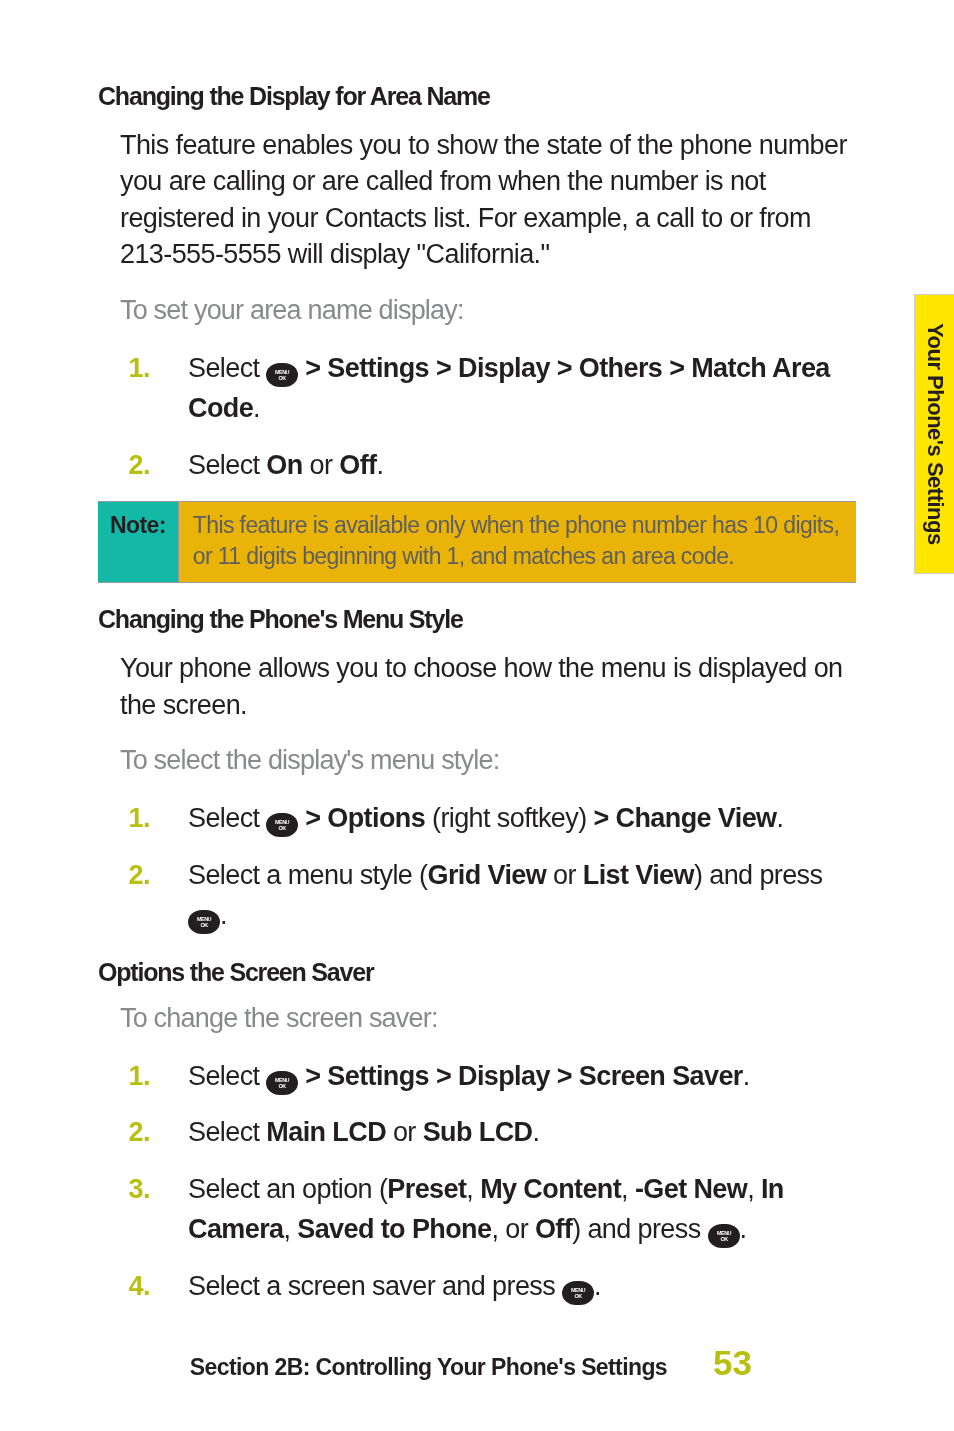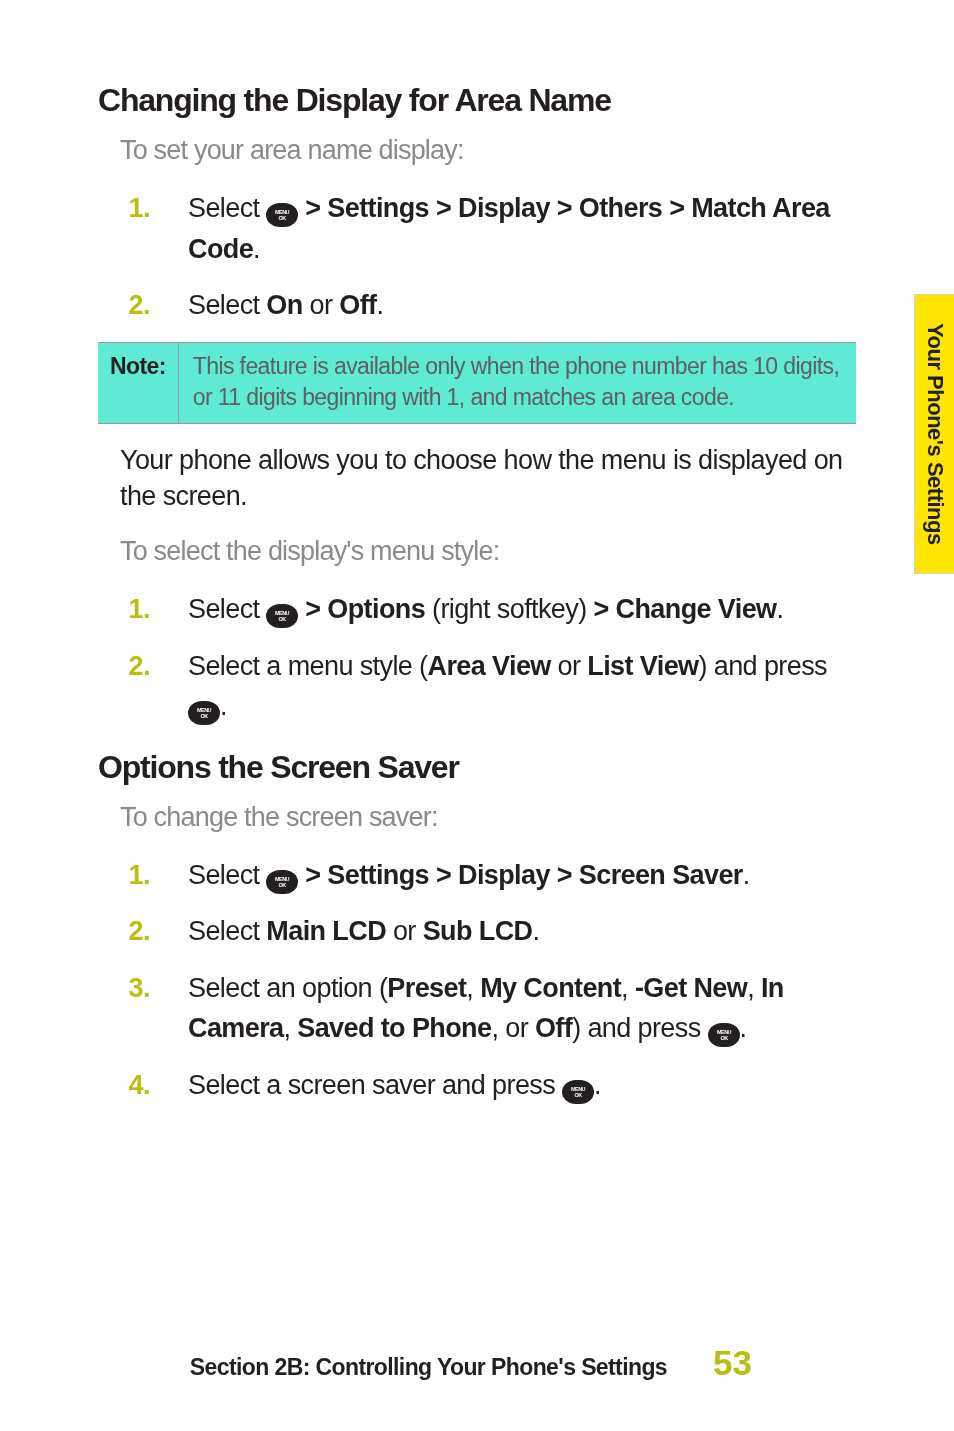--- a/index.html
+++ b/index.html
@@ -19,21 +19,21 @@
     justify-content: center;
   }
   .side-tab span {
     writing-mode: vertical-rl;
     font-weight: 700;
     font-size: 22px;
     letter-spacing: -0.5px;
     color: #231f20;
   }
   h2 {
-    font-size: 32px;
+    font-size: 25px;
     font-weight: 800;
     letter-spacing: -1.2px;
     margin-top: 22px;
     margin-bottom: 16px;
   }
   p.body {
     font-size: 27px;
     line-height: 1.35;
     letter-spacing: -0.6px;
     margin: 0 0 22px 22px;
@@ -82,30 +82,30 @@
   .note-box {
     display: flex;
     margin: 4px 0 18px 0;
     border-top: 1px solid #989a9c;
     border-bottom: 1px solid #989a9c;
     font-size: 23px;
     letter-spacing: -0.6px;
     line-height: 1.35;
   }
   .note-label {
-    background: #5eead4;
+    background: #14b8a6;
     font-weight: 800;
     color: #231f20;
     padding: 8px 12px;
     border-right: 1px solid #989a9c;
     display: flex;
     align-items: flex-start;
   }
   .note-body {
-    background: #5eead4;
+    background: #eab308;
     color: #5d5f61;
     padding: 8px 14px 10px 14px;
     flex: 1;
   }
 
   .footer {
     position: absolute;
     bottom: 48px;
     left: 0;
     width: 852px;
@@ -121,20 +121,21 @@
 </head>
 <body>
 
 <div class="page">
 
   <div class="side-tab">
     <span>Your Phone's Settings</span>
   </div>
 
   <h2>Changing the Display for Area Name</h2>
+  <p class="body">This feature enables you to show the state of the phone number you are calling or are called from when the number is not registered in your Contacts list. For example, a call to or from 213-555-5555 will display "California."</p>
   <p class="lead">To set your area name display:</p>
   <ol class="steps">
     <li>
       <span class="num">1.</span>
       <span class="step-text">
         <span>Select </span><span class="menu-icon">
             <svg width="22" height="14" viewBox="0 0 22 14">
               <text x="11" y="6" text-anchor="middle" font-size="5.5" font-weight="700" fill="#fff" font-family="Arial">MENU</text>
               <text x="11" y="12" text-anchor="middle" font-size="5.5" font-weight="700" fill="#fff" font-family="Arial">OK</text>
             </svg>
@@ -147,38 +148,39 @@
         <span>Select </span><span class="bold">On</span><span> or </span><span class="bold">Off</span><span>.</span>
       </span>
     </li>
   </ol>
 
   <div class="note-box">
     <div class="note-label">Note:</div>
     <div class="note-body">This feature is available only when the phone number has 10 digits, or 11 digits beginning with 1, and matches an area code.</div>
   </div>
 
+  <h2>Changing the Phone's Menu Style</h2>
   <p class="body">Your phone allows you to choose how the menu is displayed on the screen.</p>
   <p class="lead">To select the display's menu style:</p>
   <ol class="steps">
     <li>
       <span class="num">1.</span>
       <span class="step-text">
         <span>Select </span><span class="menu-icon">
             <svg width="22" height="14" viewBox="0 0 22 14">
               <text x="11" y="6" text-anchor="middle" font-size="5.5" font-weight="700" fill="#fff" font-family="Arial">MENU</text>
               <text x="11" y="12" text-anchor="middle" font-size="5.5" font-weight="700" fill="#fff" font-family="Arial">OK</text>
             </svg>
           </span><span class="bold"> &gt; Options</span><span> (right softkey) </span><span class="bold">&gt; Change View</span><span>.</span>
       </span>
     </li>
     <li>
       <span class="num">2.</span>
       <span class="step-text">
-        <span>Select a menu style (</span><span class="bold">Area View</span><span> or </span><span class="bold">List View</span><span>) and press </span><span class="menu-icon">
+        <span>Select a menu style (</span><span class="bold">Grid View</span><span> or </span><span class="bold">List View</span><span>) and press </span><span class="menu-icon">
             <svg width="22" height="14" viewBox="0 0 22 14">
               <text x="11" y="6" text-anchor="middle" font-size="5.5" font-weight="700" fill="#fff" font-family="Arial">MENU</text>
               <text x="11" y="12" text-anchor="middle" font-size="5.5" font-weight="700" fill="#fff" font-family="Arial">OK</text>
             </svg>
           </span><span>.</span>
       </span>
     </li>
   </ol>
 
   <h2>Options the Screen Saver</h2>

